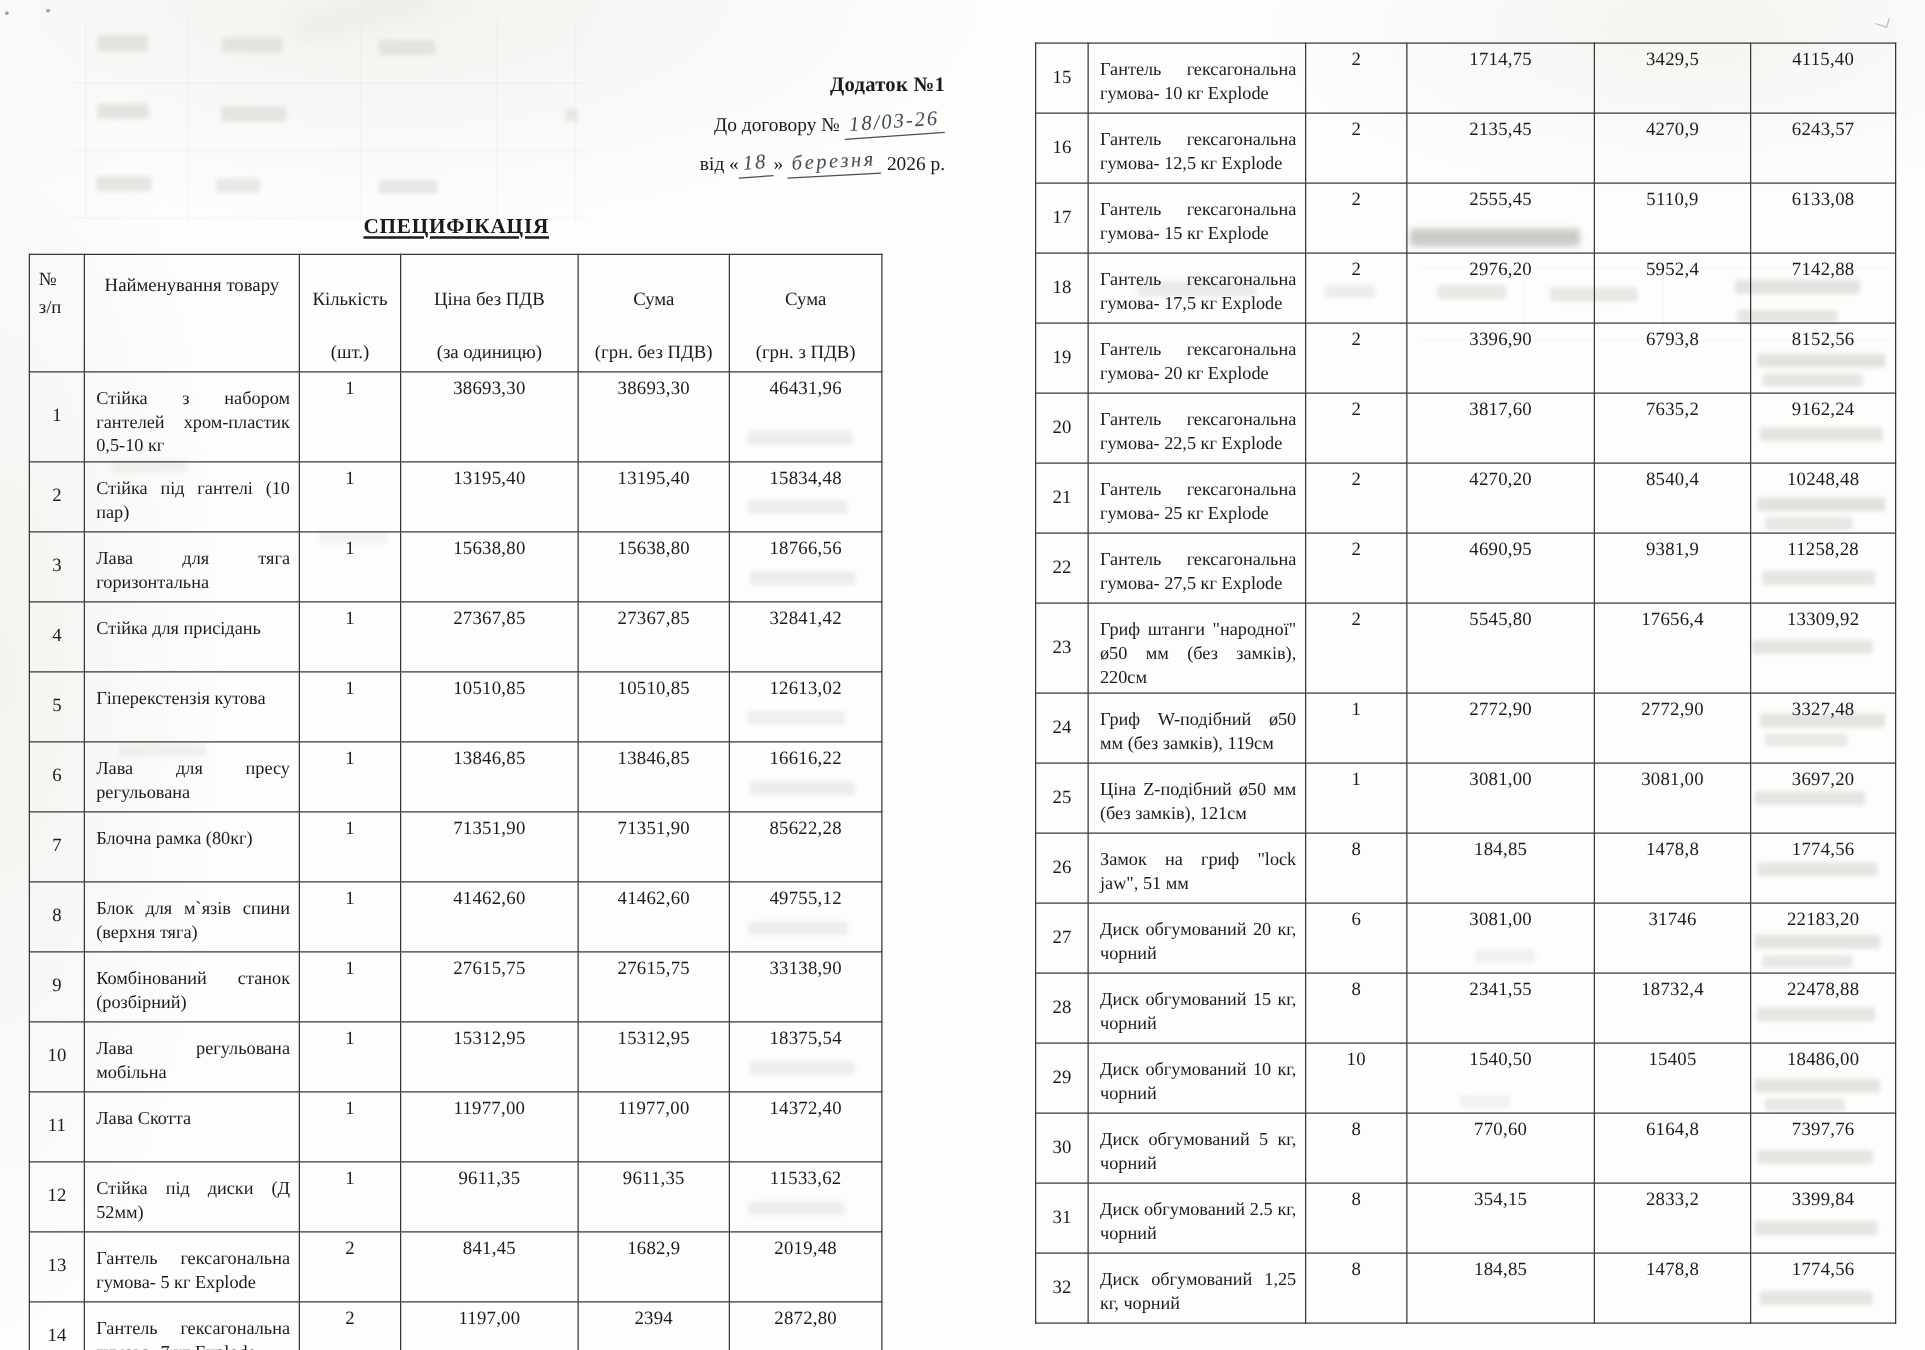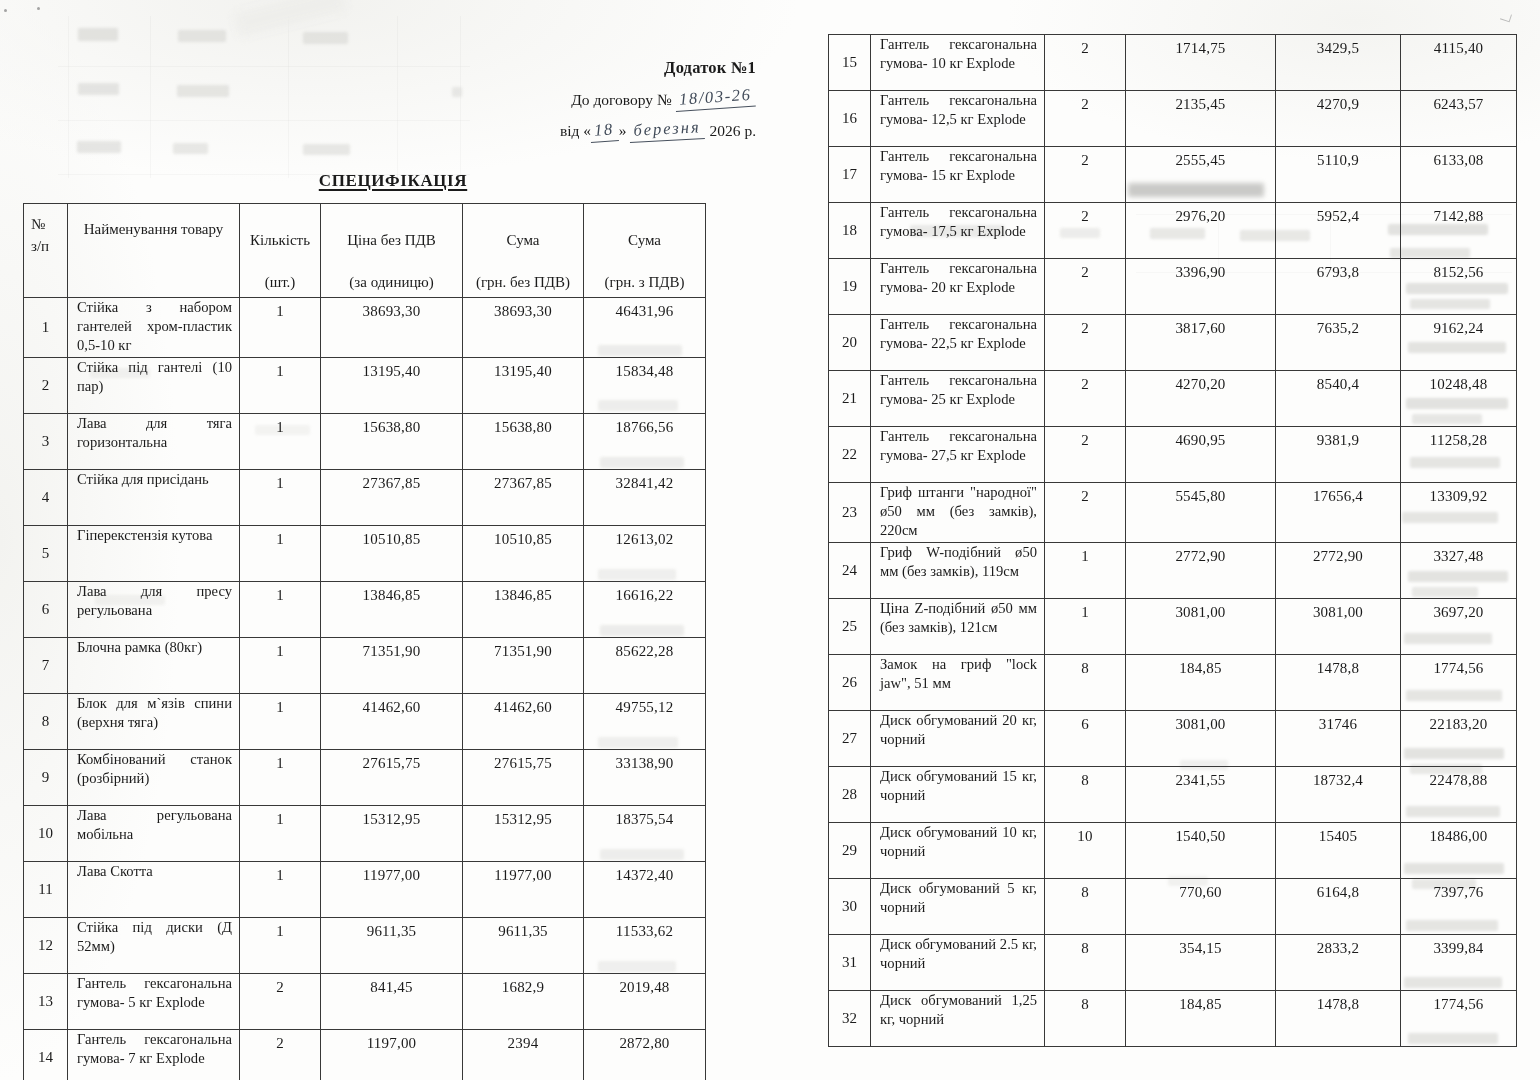--- a/index.html
+++ b/index.html
@@ -21,39 +21,39 @@
   .hline{font-size:15.5px;margin-top:9px;}
   .hw{
     display:inline-block;font-style:italic;font-size:16.5px;letter-spacing:1.6px;
     color:#414b59;border-bottom:1.3px solid #47505d;padding:0 4px 1px 4px;
     transform:rotate(-4deg);transform-origin:left bottom;
   }
   .hw.month{transform:rotate(-3deg);letter-spacing:2px;}
 
   
   .title{
-    position:absolute;top:171px;left:52px;width:682px;margin:0;text-align:center;
+    position:absolute;top:171px;left:24px;width:682px;margin:0;text-align:center;
     font-size:17px;font-weight:bold;letter-spacing:.6px;
     text-decoration:underline;text-underline-offset:3px;text-decoration-thickness:1.5px;
   }
 
   
   table.spec{border-collapse:collapse;table-layout:fixed;position:absolute;background:transparent;}
   #t1{left:23px;top:203px;width:682px;}
   #t2{left:828px;top:34px;width:688px;}
   .spec th,.spec td{border:1px solid #383838;font-weight:normal;overflow:hidden;}
   .spec thead tr{height:61px;}
   .spec tbody tr{height:56px;}
   .spec th{vertical-align:top;font-size:15px;text-align:center;padding:9px 2px 0 2px;}
   th.h-num{text-align:left;padding-left:7px;line-height:22px;font-size:15px;}
   th .sp{display:block;line-height:29px;margin-top:13px;}
   th.h-name{padding-top:17px;}
   .spec td{vertical-align:top;font-size:14.6px;}
   td.c-num{vertical-align:middle;text-align:center;font-size:15px;}
-  td.c-name{text-align:justify;padding:0 7px 2px 9px;line-height:1.3;}
+  td.c-name{text-align:justify;padding:12px 7px 2px 9px;line-height:1.3;}
   td.c-qty,td.c-price,td.c-sum1,td.c-sum2{text-align:center;padding-top:5px;font-size:15px;letter-spacing:.2px;}
 
   
   .art{position:absolute;pointer-events:none;}
   .gb{position:absolute;background:#c7c7c3;filter:blur(1.6px);opacity:.5;border-radius:2px;pointer-events:none;}
   .gl{position:absolute;background:#9a9a96;opacity:.07;pointer-events:none;}
   .speck{position:absolute;background:#8e8e8e;width:3px;height:3px;border-radius:50%;opacity:.8;pointer-events:none;}
 </style>
 </head>
 <body>

